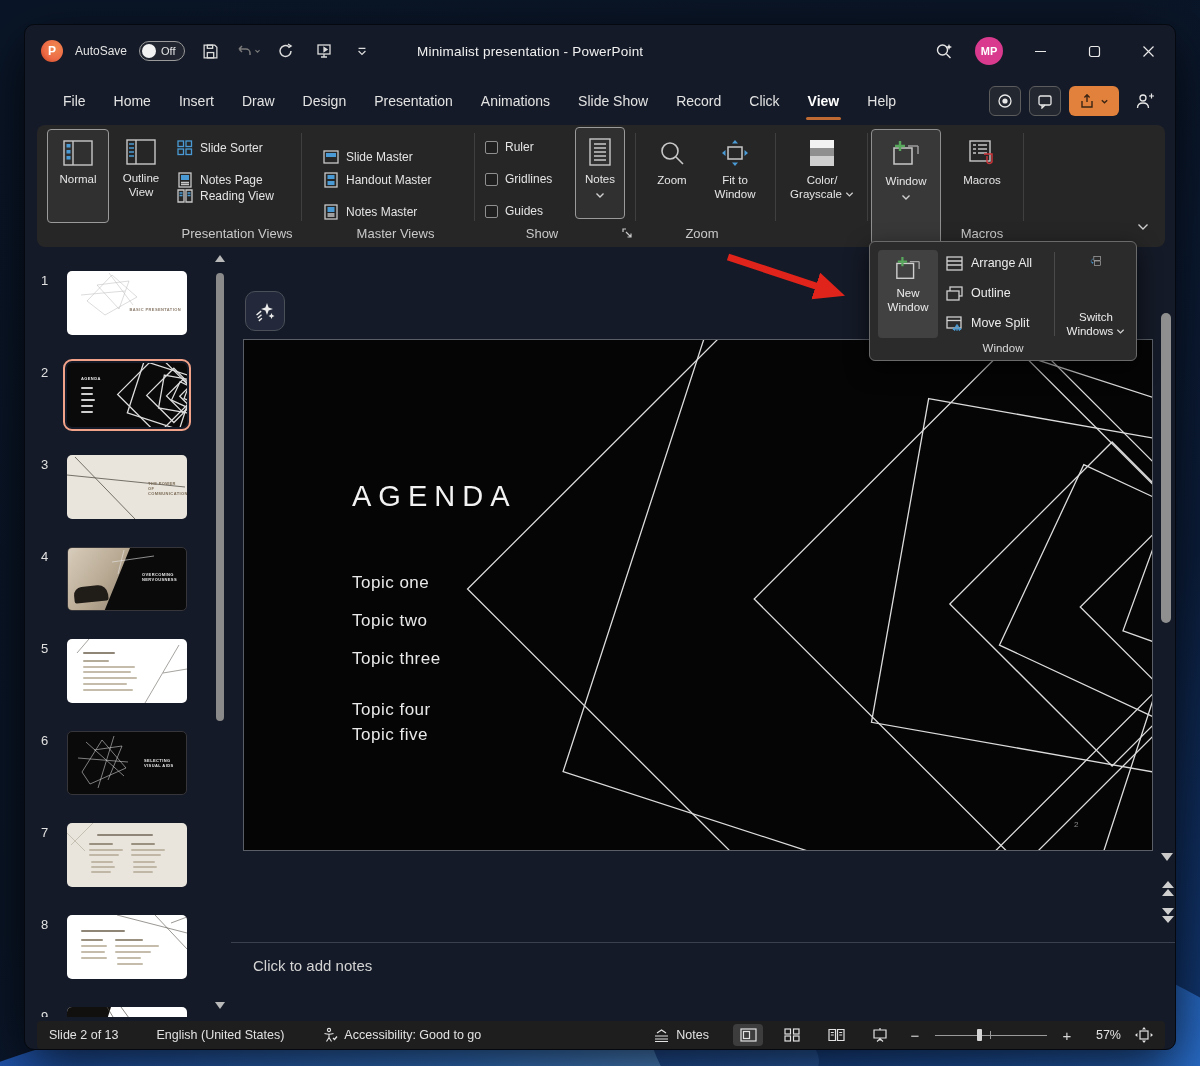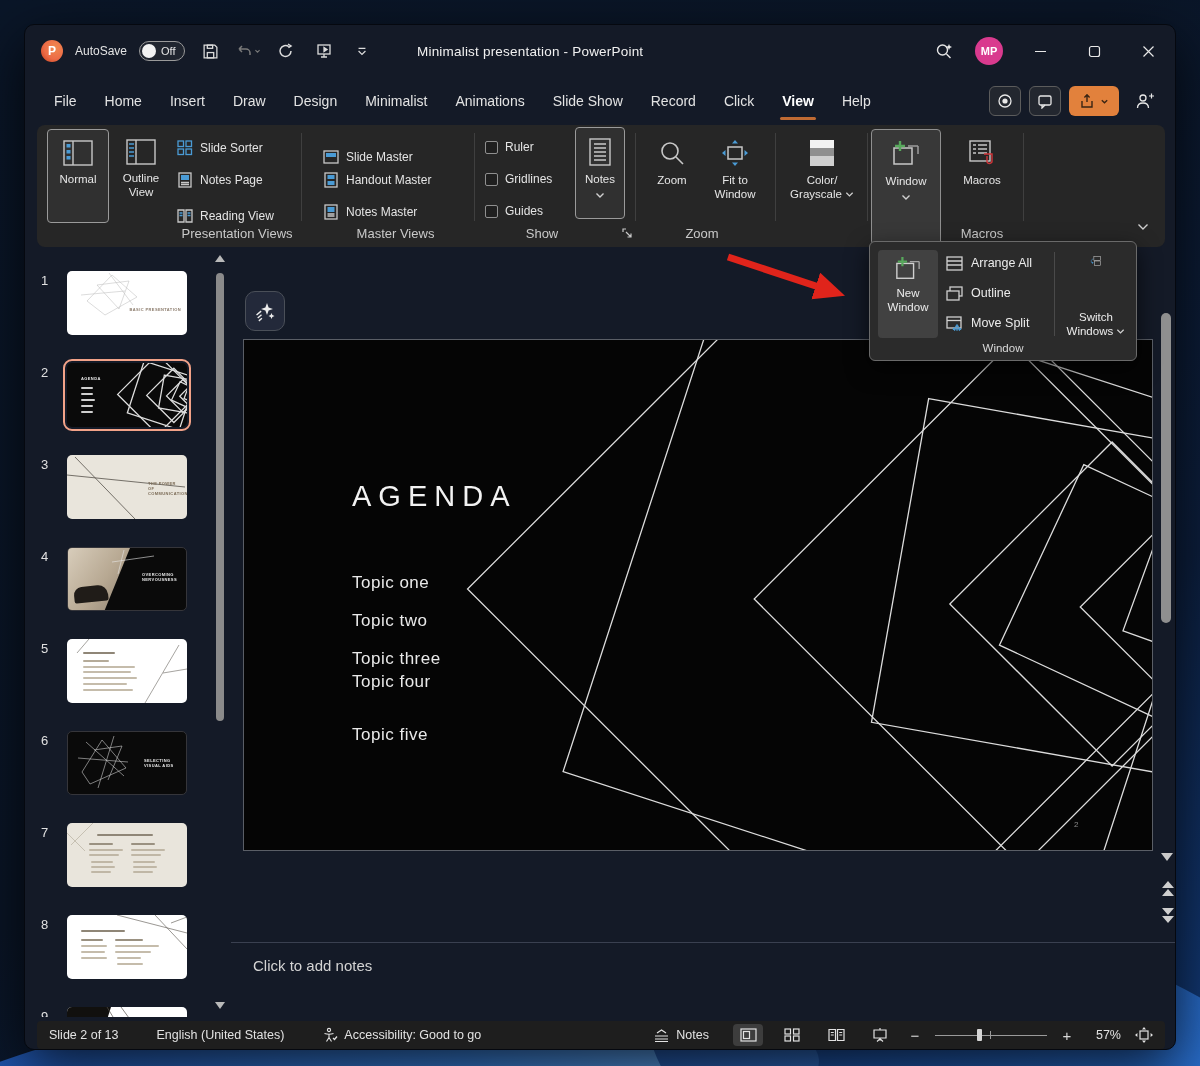--- a/index.html
+++ b/index.html
@@ -38,21 +38,21 @@
   .tb-title { position:absolute; left:392px; top:0; height:52px; display:flex; align-items:center;
     font-size:13.5px; color:#f0f0f0; letter-spacing:.2px; }
   .tb-right { position:absolute; right:0; top:0; height:52px; display:flex; align-items:center; }
   .copilot-btn { width:42px; height:52px; display:flex; align-items:center; justify-content:center; color:#e6e6e6; }
   .avatar { width:28px; height:28px; border-radius:50%; background:#d93a8e; color:#fff;
     font-size:11px; font-weight:bold; display:flex; align-items:center; justify-content:center; margin:0 10px; }
   .winctl { width:54px; height:52px; display:flex; align-items:center; justify-content:center; color:#e8e8e8; }
 
   
   .tabrow { position:absolute; left:0; top:52px; width:100%; height:48px; display:flex; align-items:center; }
-  .tabs { display:flex; padding-left:15px; }
+  .tabs { display:flex; padding-left:24px; }
   .tab { position:relative; padding:0 14px; font-size:14px; color:#e3e3e3; height:48px;
     display:flex; align-items:center; cursor:default; }
   .tab.active { color:#fff; font-weight:600; }
   .tab.active::after { content:""; position:absolute; left:12px; right:12px; bottom:5px;
     height:3px; border-radius:2px; background:#bf6a33; }
   .tabrow-right { position:absolute; right:12px; top:0; height:48px; display:flex; align-items:center; gap:8px; }
   .sq-btn { width:32px; height:30px; border:1px solid #5c5c5c; border-radius:6px; background:#23272f;
     display:flex; align-items:center; justify-content:center; color:#e8e8e8; }
   .share-btn { height:30px; border-radius:6px; background:#e2813c; color:#3a2413;
     display:flex; align-items:center; justify-content:center; gap:5px; padding:0 10px; }
@@ -243,21 +243,21 @@
     </div>
   </div>
 
   <div class="tabrow">
     <div class="tabs">
       <span class="tab">File</span>
       <span class="tab">Home</span>
       <span class="tab">Insert</span>
       <span class="tab">Draw</span>
       <span class="tab">Design</span>
-      <span class="tab">Minimalist</span>
+      <span class="tab">Presentation</span>
       <span class="tab">Animations</span>
       <span class="tab">Slide Show</span>
       <span class="tab">Record</span>
       <span class="tab">Click</span>
       <span class="tab active">View</span>
       <span class="tab">Help</span>
     </div>
     <div class="tabrow-right">
       <span class="sq-btn">
         <svg class="ic" width="16" height="16" viewBox="0 0 16 16" fill="none" stroke="#e8e8e8" stroke-width="1.3">
@@ -320,21 +320,21 @@
       <span>Slide Sorter</span>
     </div>
     <div class="small-btn" style="left:140px; top:42px;">
       <svg class="ic" width="16" height="16" viewBox="0 0 16 16" fill="none" stroke="#c8c8c8" stroke-width="1.3">
           <rect x="2" y="1" width="12" height="14"></rect>
           <rect x="4" y="3" width="8" height="5" fill="#4a9bd5" stroke="none"></rect>
           <path d="M4 10.5 h8 M4 12.5 h8"></path>
         </svg>
       <span>Notes Page</span>
     </div>
-    <div class="small-btn" style="left:140px; top:78px;">
+    <div class="small-btn" style="left:140px; top:58px;">
       <svg class="ic" width="16" height="16" viewBox="0 0 16 16" fill="none" stroke="#c8c8c8" stroke-width="1.3">
           <path d="M1 2 h6 v12 H1 Z M9 2 h6 v12 H9 Z"></path>
           <path d="M2.5 5 h3 M2.5 7.5 h3 M10.5 5 h3 M10.5 7.5 h3" stroke="#4a9bd5"></path>
         </svg>
       <span>Reading View</span>
     </div>
     <div class="grp-label" style="left:110px; width:180px;">Presentation Views</div>
     <div class="rb-divider" style="left:264px;"></div>
 
     <div class="small-btn" style="left:286px; top:19px;">
@@ -657,21 +657,21 @@
   </div>
 
   <div class="slide-canvas">
     <svg class="slide-geo" viewBox="0 0 910 512" preserveAspectRatio="none">
         <use href="#geo"></use>
       </svg>
     <div class="slide-title">AGENDA</div>
     <div class="topic" style="top:233px;text-align:right;">Topic one</div>
     <div class="topic" style="top:271px;">Topic two</div>
     <div class="topic" style="top:309px;">Topic three</div>
-    <div class="topic" style="top:332px;">Topic four</div>
+    <div class="topic" style="top:360px;">Topic four</div>
     <div class="topic" style="top:385px;">Topic five</div>
     <div class="slide-pagenum">2</div>
   </div>
 
   <div class="vscroll">
     <span class="vs-thumb"></span>
     <span class="vs-down"></span>
   </div>
   <span class="dbl" style="top:856px;">
     <svg class="ic" width="14" height="16" viewBox="0 0 14 16" fill="#cfcfcf">

